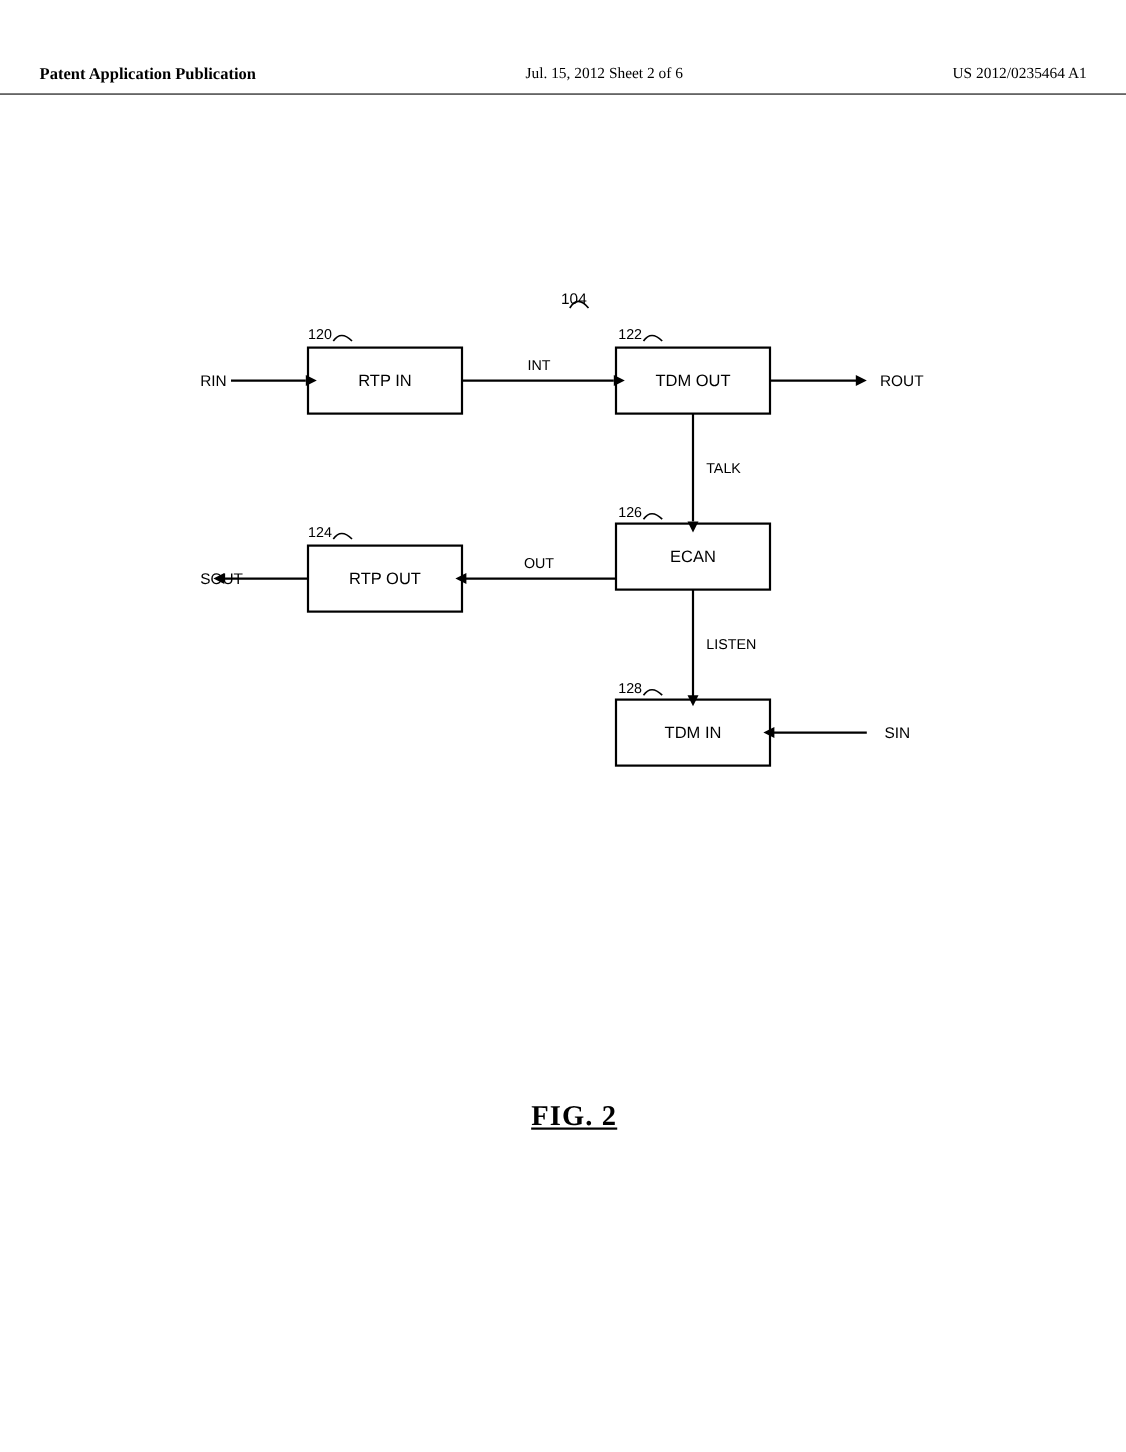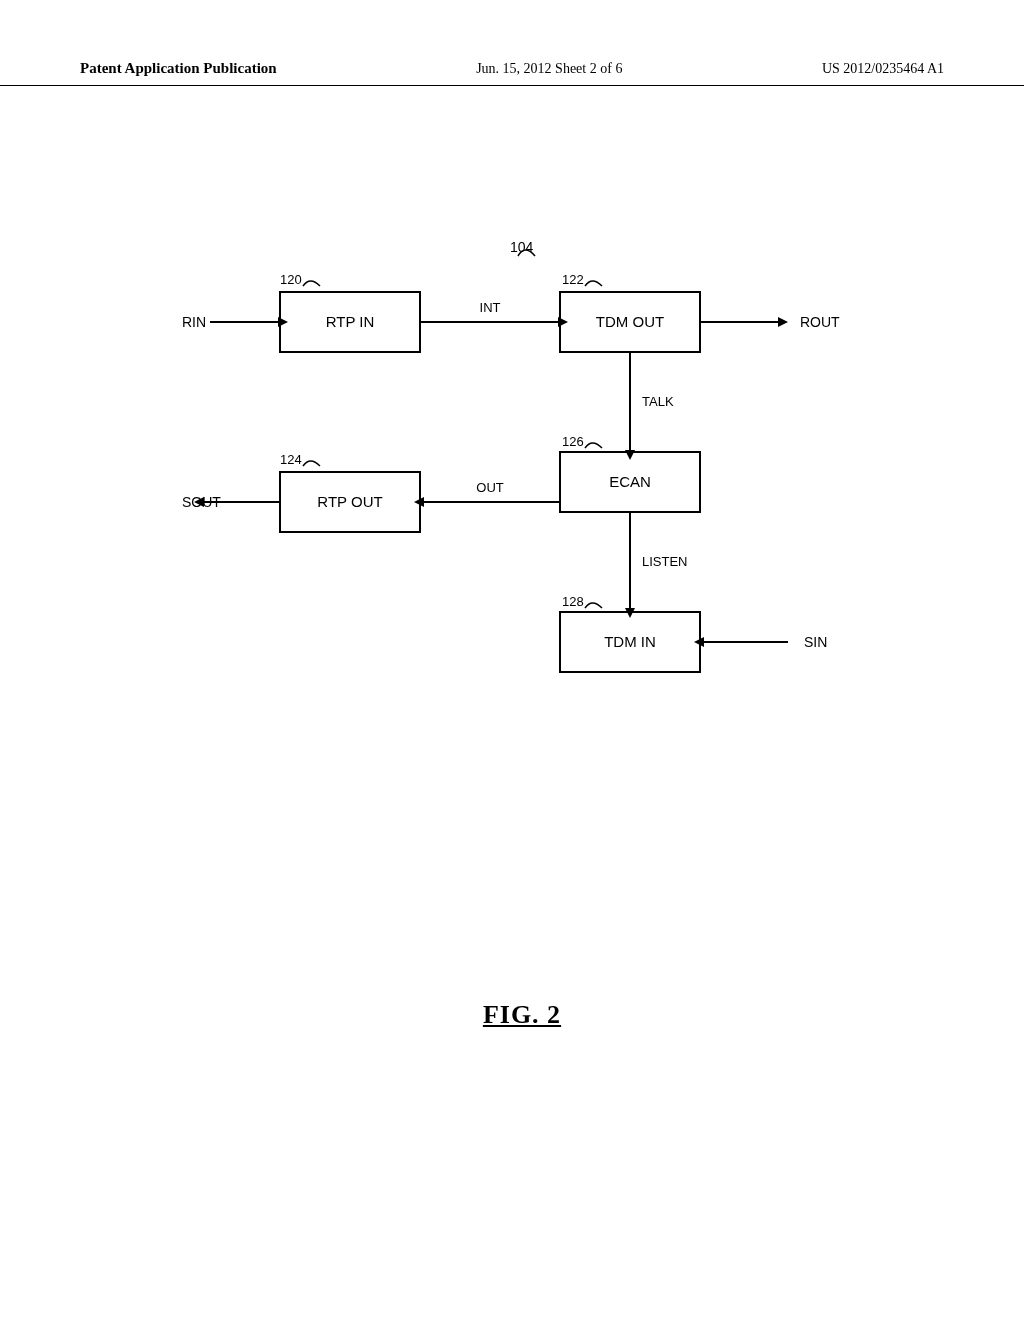--- a/index.html
+++ b/index.html
@@ -13,40 +13,40 @@
     }
 
     
     .header {
       position: absolute;
       top: 60px;
       left: 0;
       right: 0;
       display: flex;
       justify-content: space-between;
-      align-items: center;
-      padding: 0 80px;
+      align-items: flex-start;
+      padding: 0 36px;
       border-bottom: 1px solid #000;
       padding-bottom: 8px;
     }
     .header-left {
       font-weight: bold;
       font-size: 15px;
     }
     .header-center {
       font-size: 14px;
     }
     .header-right {
       font-size: 14px;
     }
 
     
     .diagram-container {
       position: absolute;
-      top: 184px;
+      top: 208px;
       left: 0;
       right: 0;
       display: flex;
       justify-content: center;
       align-items: center;
       padding-left: 36px;
     }
 
     svg {
       overflow: visible;
@@ -64,21 +64,21 @@
       text-decoration: underline;
       letter-spacing: 1px;
       padding-left: 20px;
     }
   </style>
 </head>
 <body>
 
 <div class="header">
   <span class="header-left">Patent Application Publication</span>
-  <span class="header-center">Jun. 15, 2012   Sheet 2 of 6</span>
+  <span class="header-center">Jul. 15, 2012   Sheet 2 of 6</span>
   <span class="header-right">US 2012/0235464 A1</span>
 </div>
 
 <div class="diagram-container">
   <svg width="700" height="600" viewBox="0 0 700 600">
 
     <text x="330" y="68" font-size="14" font-family="Arial, sans-serif">104</text>
 
     <path d="M 338 72 Q 345 60 355 72" fill="none" stroke="#000" stroke-width="1.5"></path>
 

